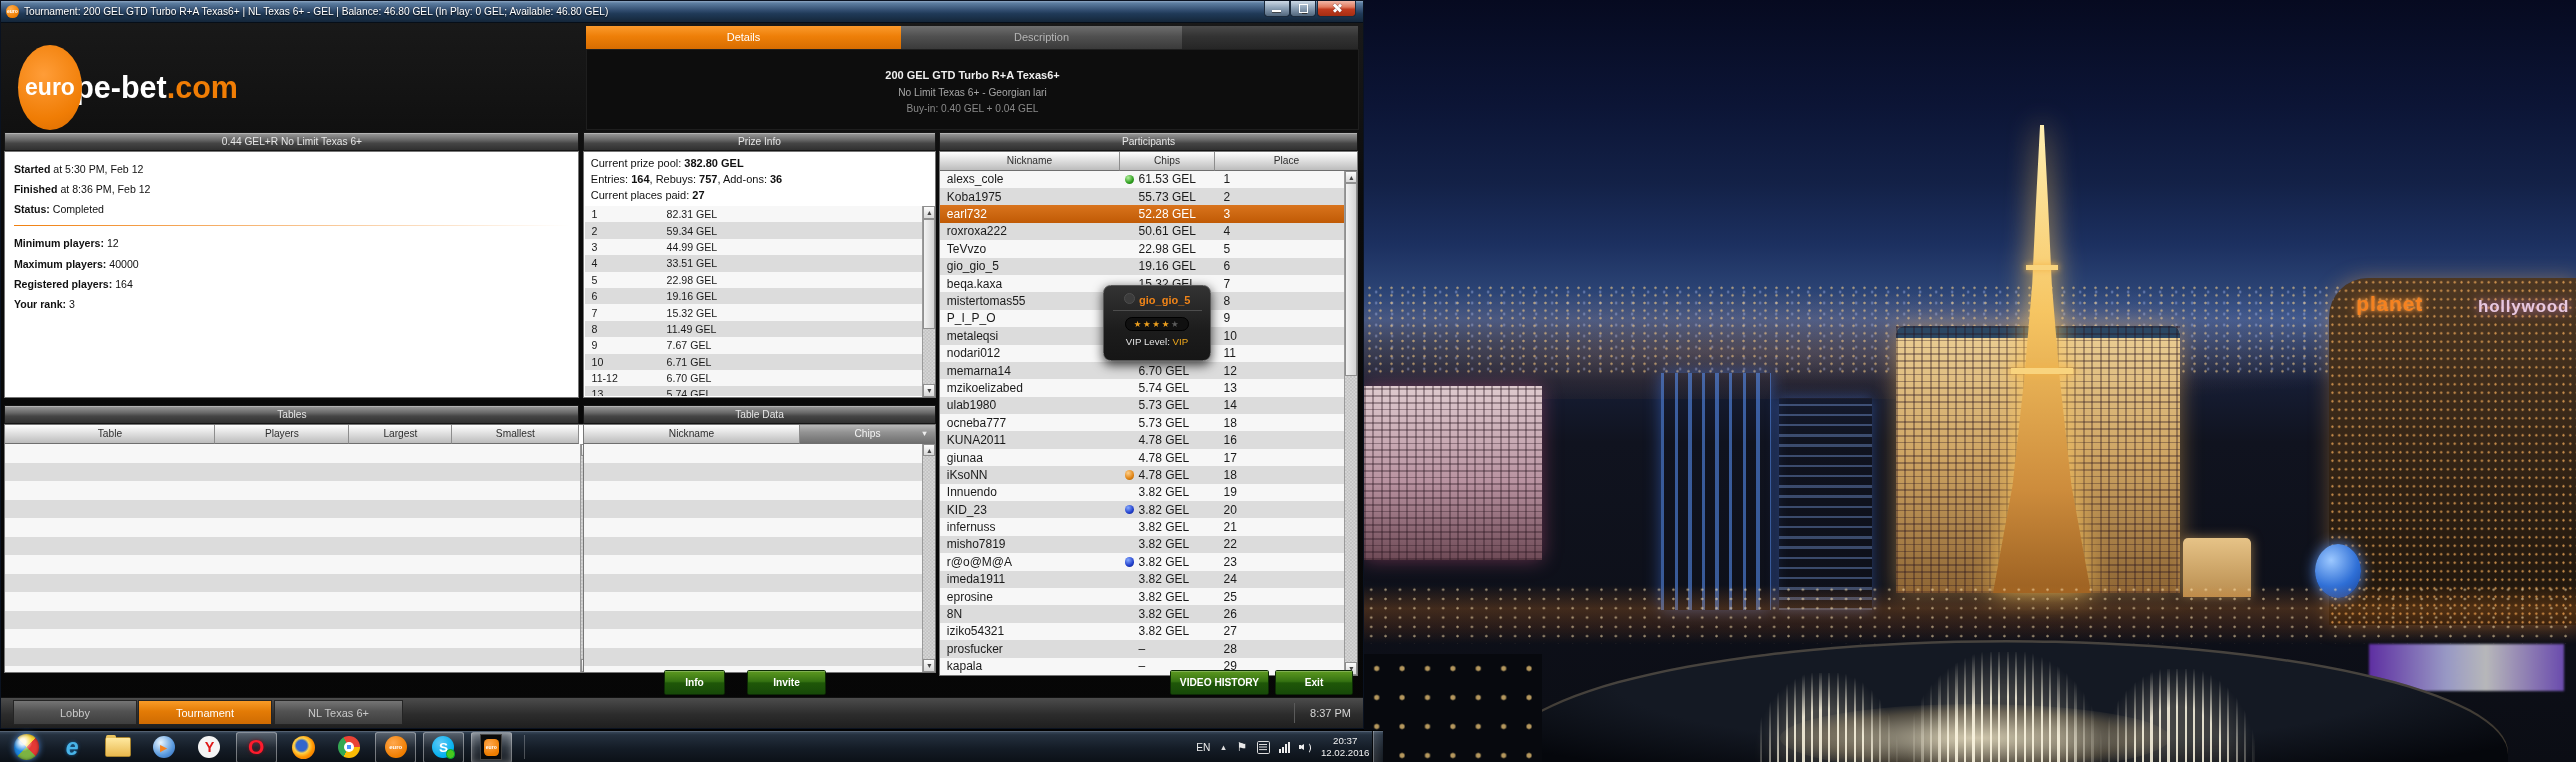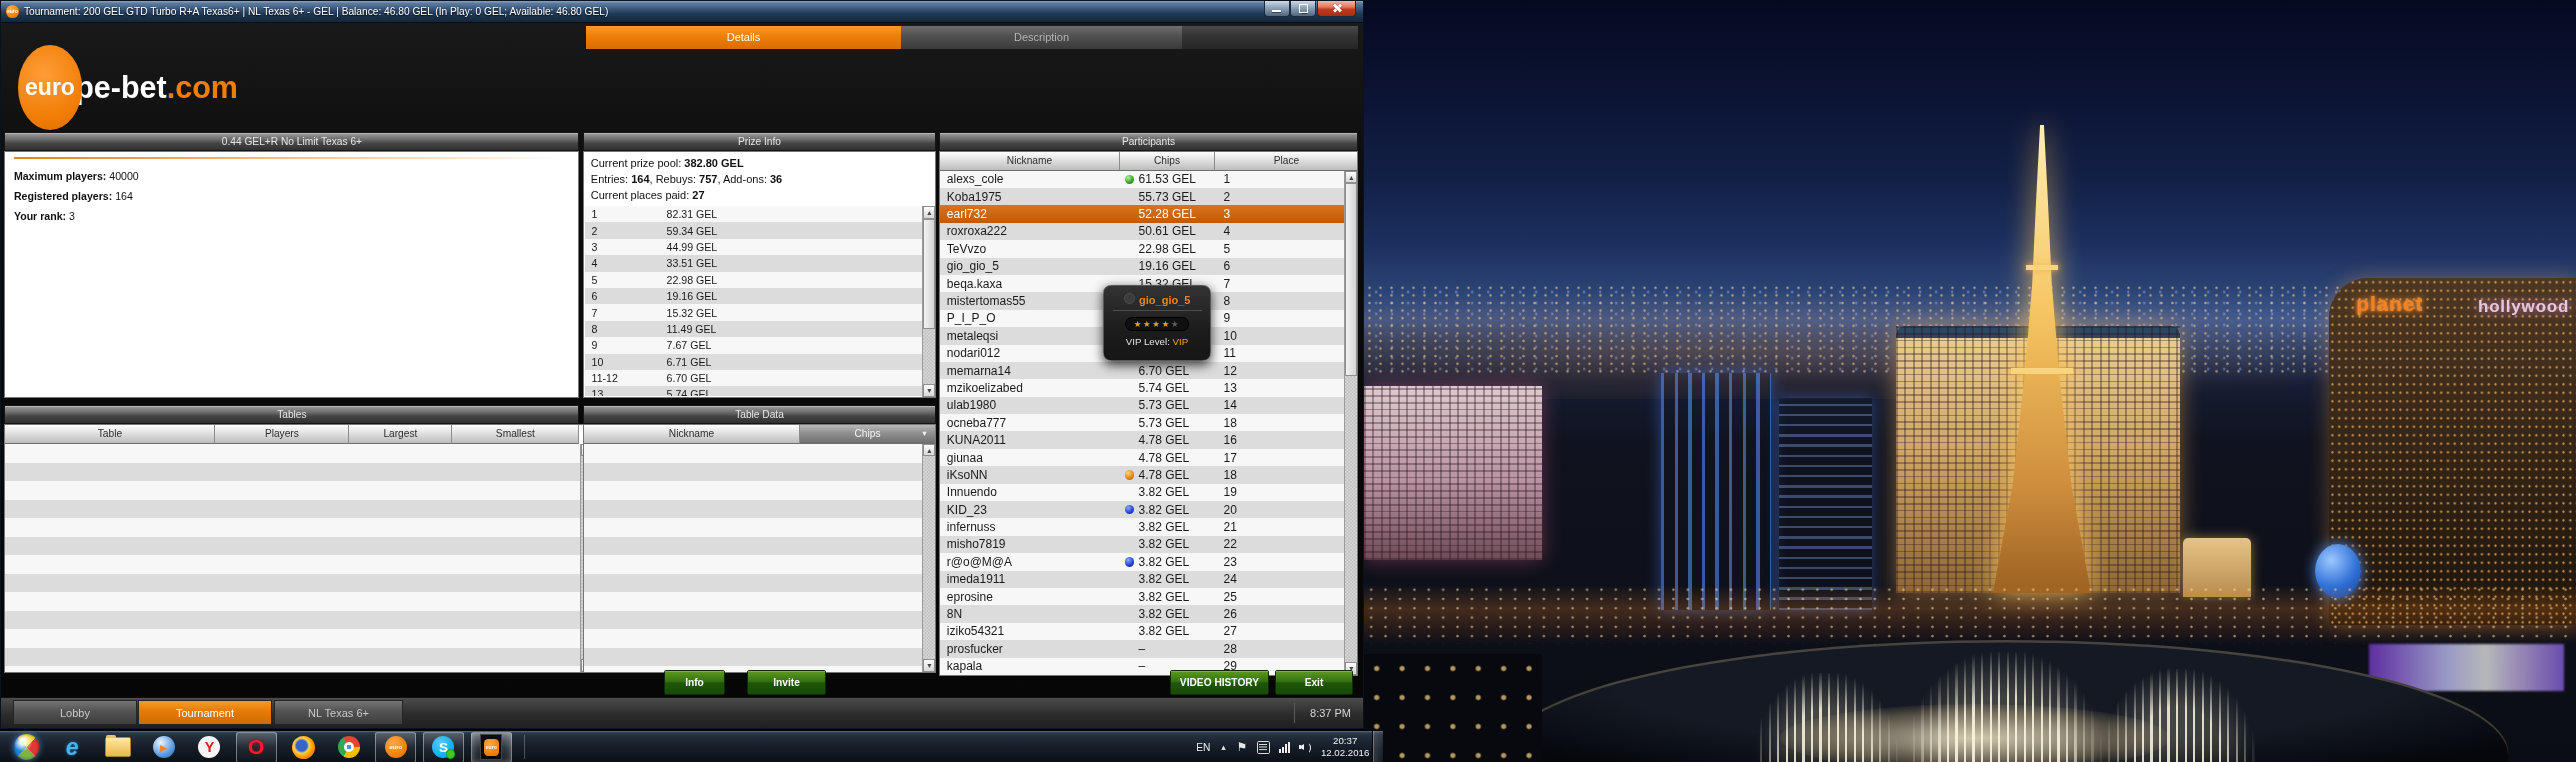--- a/index.html
+++ b/index.html
@@ -271,26 +271,38 @@
     <div class="cbody">
 
       <div class="logo">
         <div class="ball">euro</div>
         <div class="rest"><span>pe-bet</span><span class="tld">.com</span></div>
       </div>
 
       <div class="tab details">Details</div>
       <div class="tab desc">Description</div>
       <div class="tab filler"></div>
+      <div class="tinfo">
+        <div class="l1">200 GEL GTD Turbo R+A Texas6+</div>
+        <div class="l2">No Limit Texas 6+ - Georgian lari</div>
+        <div class="l3">Buy-in: 0.40 GEL + 0.04 GEL</div>
+      </div>
 
       <div class="phead" style="left:3.4px;top:109px;width:575px;">0.44 GEL+R No Limit Texas 6+</div>
       <div class="wbox" style="left:3.4px;top:128px;width:575px;height:247px;">
+        <div style="padding-top:6.8px;">
+
+        <div class="ileft-line"><b>Started</b><span> at 5:30 PM, Feb 12</span></div>
+            <div class="ileft-line"><b>Finished</b><span> at 8:36 PM, Feb 12</span></div>
+            <div class="ileft-line"><b>Status:</b><span> Completed</span></div>
+          </div>
         <div class="idivider"></div>
         <div>
 
+        <div class="ileft-line"><b>Minimum players:</b><span> 12</span></div>
             <div class="ileft-line"><b>Maximum players:</b><span> 40000</span></div>
             <div class="ileft-line"><b>Registered players:</b><span> 164</span></div>
             <div class="ileft-line"><b>Your rank:</b><span> 3</span></div>
           </div>
       </div>
 
       <div class="phead" style="left:582px;top:109px;width:353px;">Prize Info</div>
       <div class="wbox" style="left:582px;top:128px;width:353px;height:247px;">
         <div class="pz-line" style="margin-top:3.4px;">
           <span>Current prize pool: </span><b>382.80 GEL</b>

